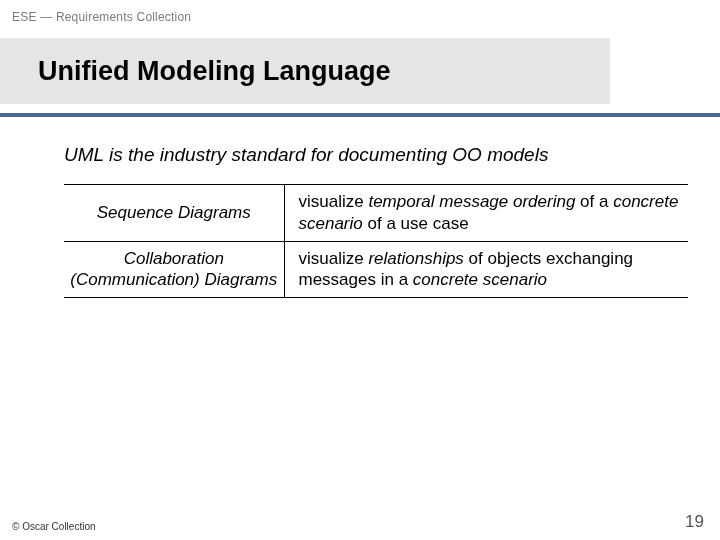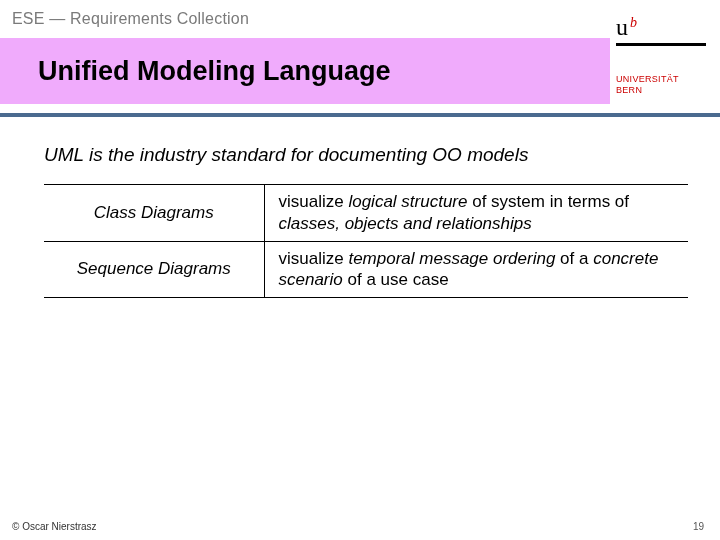--- a/index.html
+++ b/index.html
@@ -12,31 +12,31 @@
     overflow: hidden;
   }
   .header-region {
     position: relative;
     height: 118px;
   }
   .breadcrumb {
     position: absolute;
     top: 10px;
     left: 12px;
-    font-size: 16px;
+    font-size: 12px;
     color: #7a7a7a;
     letter-spacing: 0.2px;
   }
   .title-band {
     position: absolute;
     top: 38px;
     left: 0;
     width: 610px;
     height: 66px;
-    background: #f0abfc;
+    background: #e5e5e5;
     display: flex;
     align-items: center;
     padding-left: 38px;
   }
   .title-band h1 {
     font-size: 27px;
     font-weight: bold;
     color: #000;
   }
   .logo-box {
@@ -78,21 +78,21 @@
   }
   .blue-rule {
     position: absolute;
     top: 113px;
     left: 0;
     width: 720px;
     height: 4px;
     background: #4a6a8f;
   }
   .content {
-    padding: 26px 32px 0 44px;
+    padding: 26px 32px 0 64px;
   }
   .intro {
     font-size: 19px;
     font-style: italic;
     color: #000;
     margin-bottom: 18px;
   }
   table.diagrams {
     width: 100%;
     border-collapse: collapse;
@@ -121,56 +121,46 @@
     position: absolute;
     bottom: 8px;
     left: 12px;
     font-size: 10px;
     color: #333;
   }
   .footer-right {
     position: absolute;
     bottom: 8px;
     right: 16px;
-    font-size: 10px;
+    font-size: 17px;
     color: #555;
   }
 </style>
 </head>
 <body>
 
 <div class="header-region">
   <div class="breadcrumb">ESE — Requirements Collection</div>
   <div class="title-band">
     <h1>Unified Modeling Language</h1>
   </div>
-  <div class="logo-box">
-    <div class="logo-ub">
-      <span>u</span><sup>b</sup>
-    </div>
-    <div class="logo-bar"></div>
-    <div class="logo-text">
-      <div>UNIVERSITÄT</div>
-      <div>BERN</div>
-    </div>
-  </div>
   <div class="blue-rule"></div>
 </div>
 
 <div class="content">
   <p class="intro">UML is the industry standard for documenting OO models</p>
 
   <table class="diagrams">
     <tbody>
-        <tr>
-      <td class="name">Class Diagrams</td>
-      <td class="desc"><span>visualize </span><span class="i">logical structure</span><span> of system in terms of </span><span class="i">classes, objects and relationships</span><span></span></td>
-    </tr>
     <tr>
       <td class="name">Sequence Diagrams</td>
       <td class="desc"><span>visualize </span><span class="i">temporal message ordering</span><span> of a </span><span class="i">concrete scenario</span><span> of a use case</span></td>
+    </tr>
+    <tr>
+      <td class="name">Collaboration (Communication) Diagrams</td>
+      <td class="desc"><span>visualize </span><span class="i">relationships</span><span> of objects exchanging messages in a </span><span class="i">concrete scenario</span><span></span></td>
     </tr>
   </tbody>
     </table>
 </div>
 
-<div class="footer-left">© Oscar Nierstrasz</div>
+<div class="footer-left">© Oscar Collection</div>
 <div class="footer-right">19</div>
 
 </body></html>

